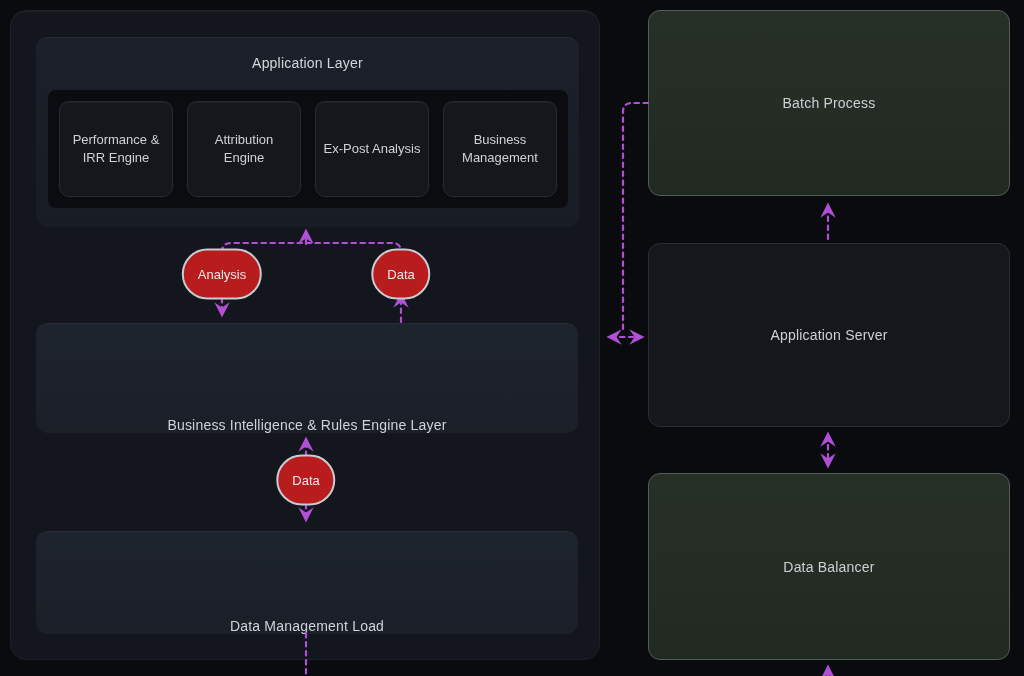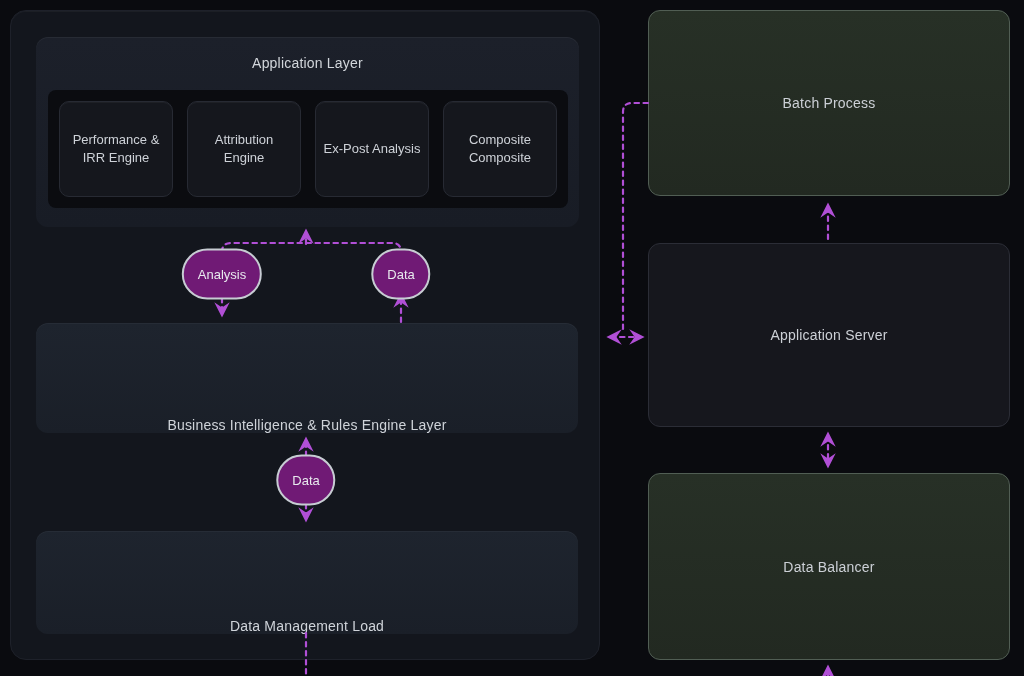--- a/index.html
+++ b/index.html
@@ -81,21 +81,21 @@
     color: #cfd3d9;
     letter-spacing: 0.2px;
   }
   .bi-layer  { top: 312px; height: 110px; }
   .dm-layer  { top: 520px; height: 103px; }
 
   
   .pill {
     position: absolute;
     transform: translate(-50%, -50%);
-    background: #701a75;
+    background: #b91c1c;
     border: 2px solid #c7ccd3;
     border-radius: 999px;
     color: #e8eaee;
     font-size: 13px;
     font-weight: 500;
     padding: 16px 14px;
     white-space: nowrap;
     z-index: 3;
   }
 
@@ -146,21 +146,21 @@
 <div class="canvas">
 
   <div class="platform-panel">
 
     <div class="app-layer-panel">
       <div class="app-layer-title">Application Layer</div>
       <div class="modules-container">
         <div class="module-box">Performance &amp; IRR Engine</div>
         <div class="module-box">Attribution Engine</div>
         <div class="module-box">Ex-Post Analysis</div>
-        <div class="module-box">Composite Composite</div>
+        <div class="module-box">Business Management</div>
       </div>
     </div>
 
     <div class="layer-box bi-layer">
       <span>Business Intelligence &amp; Rules Engine Layer</span>
     </div>
 
     <div class="layer-box dm-layer">
       <span>Data Management Load</span>
     </div>

